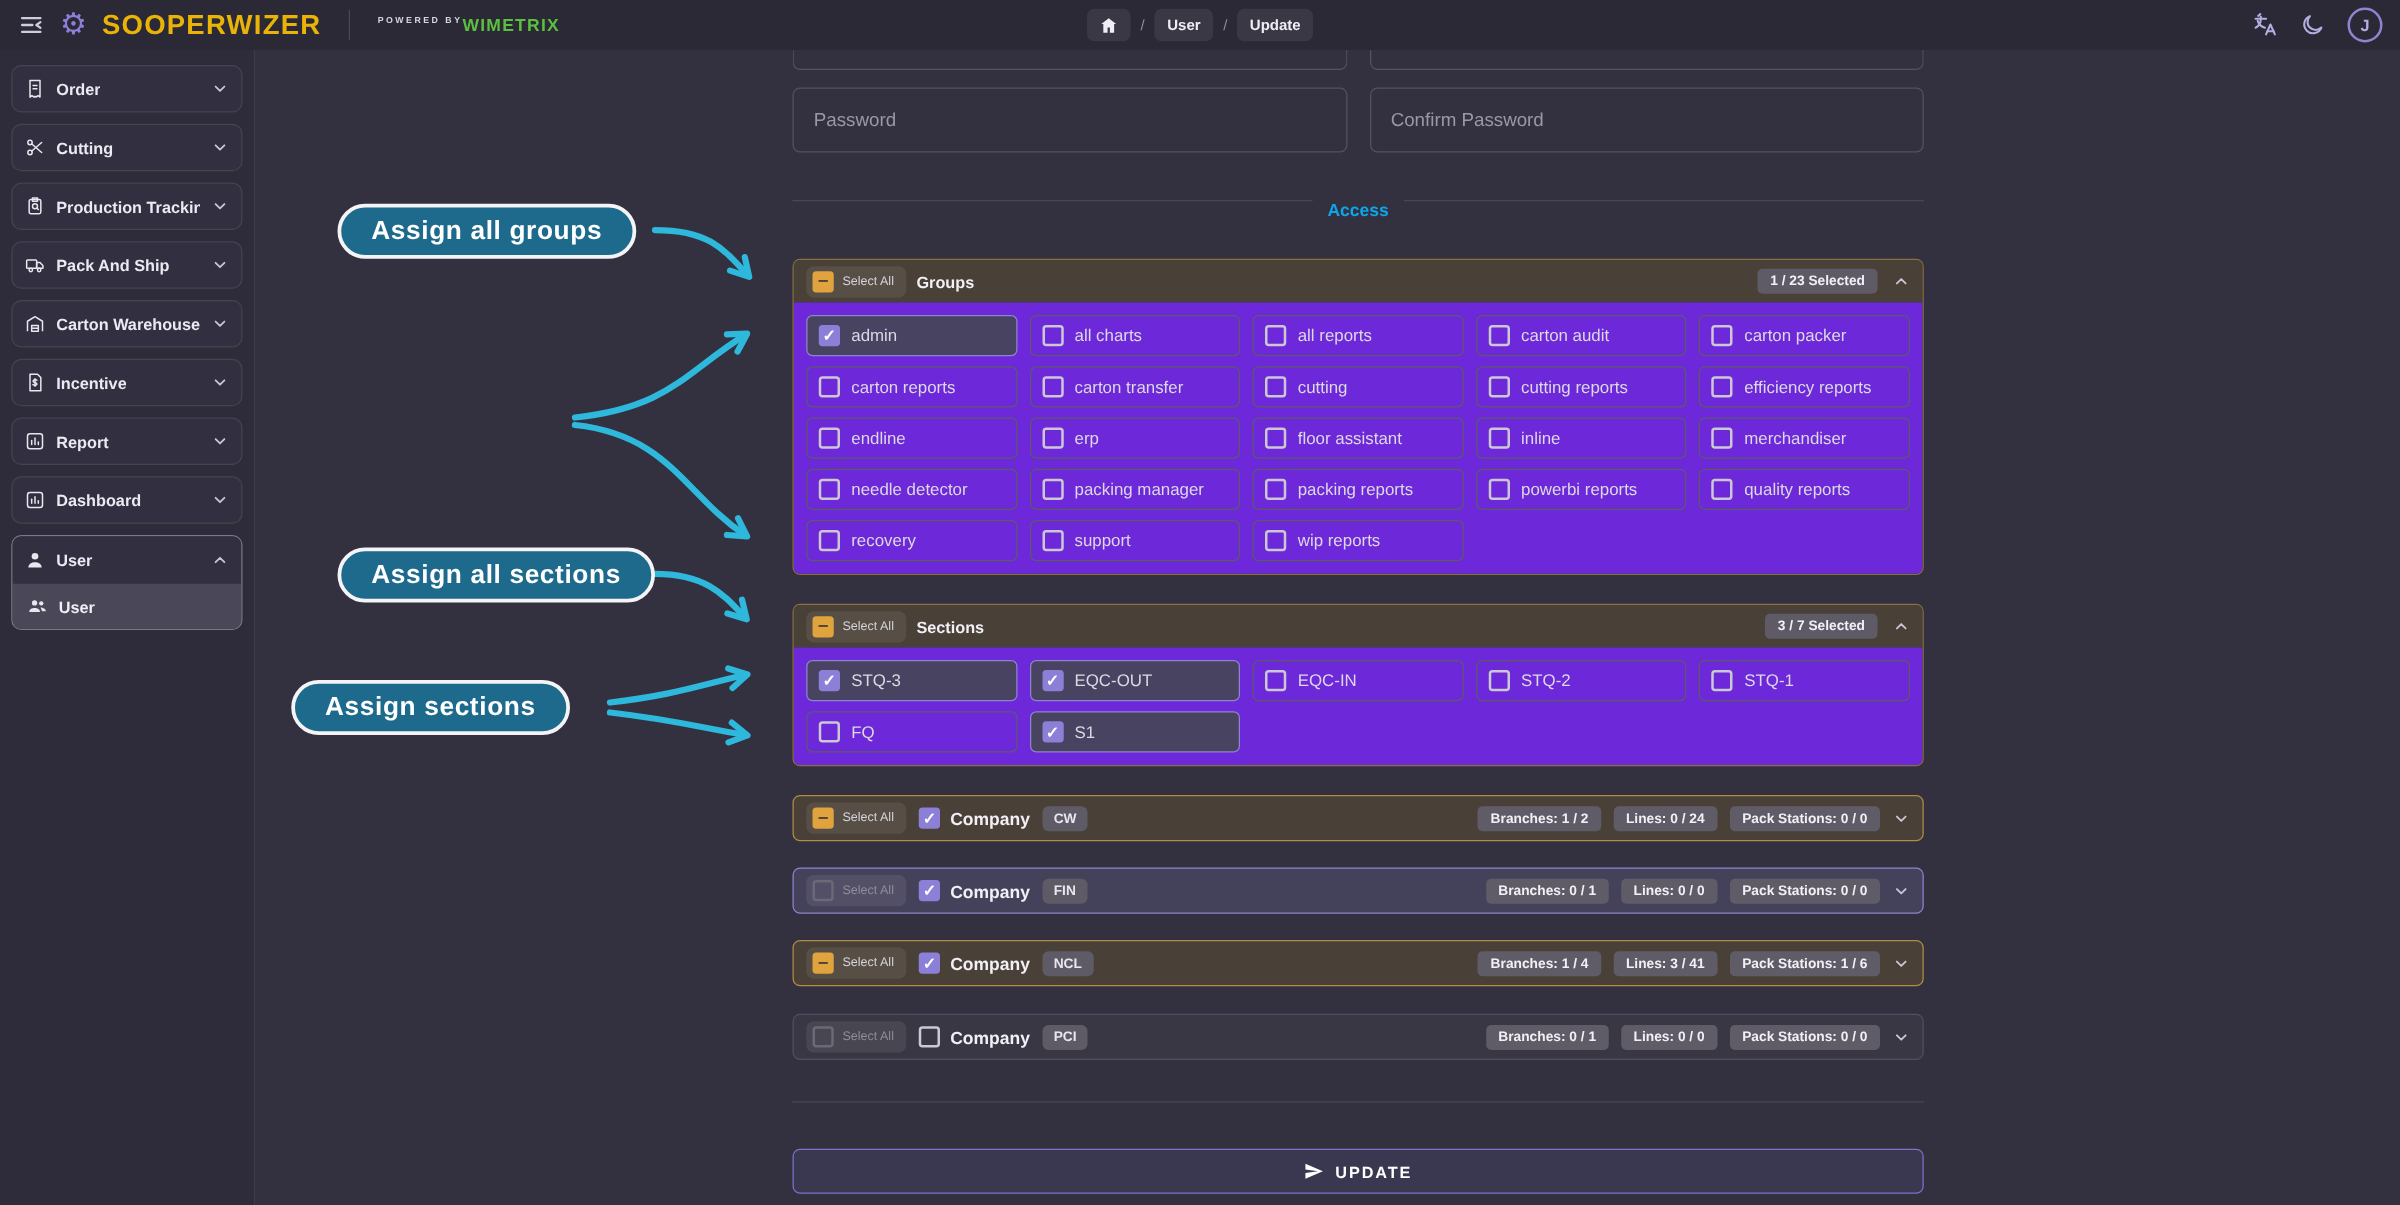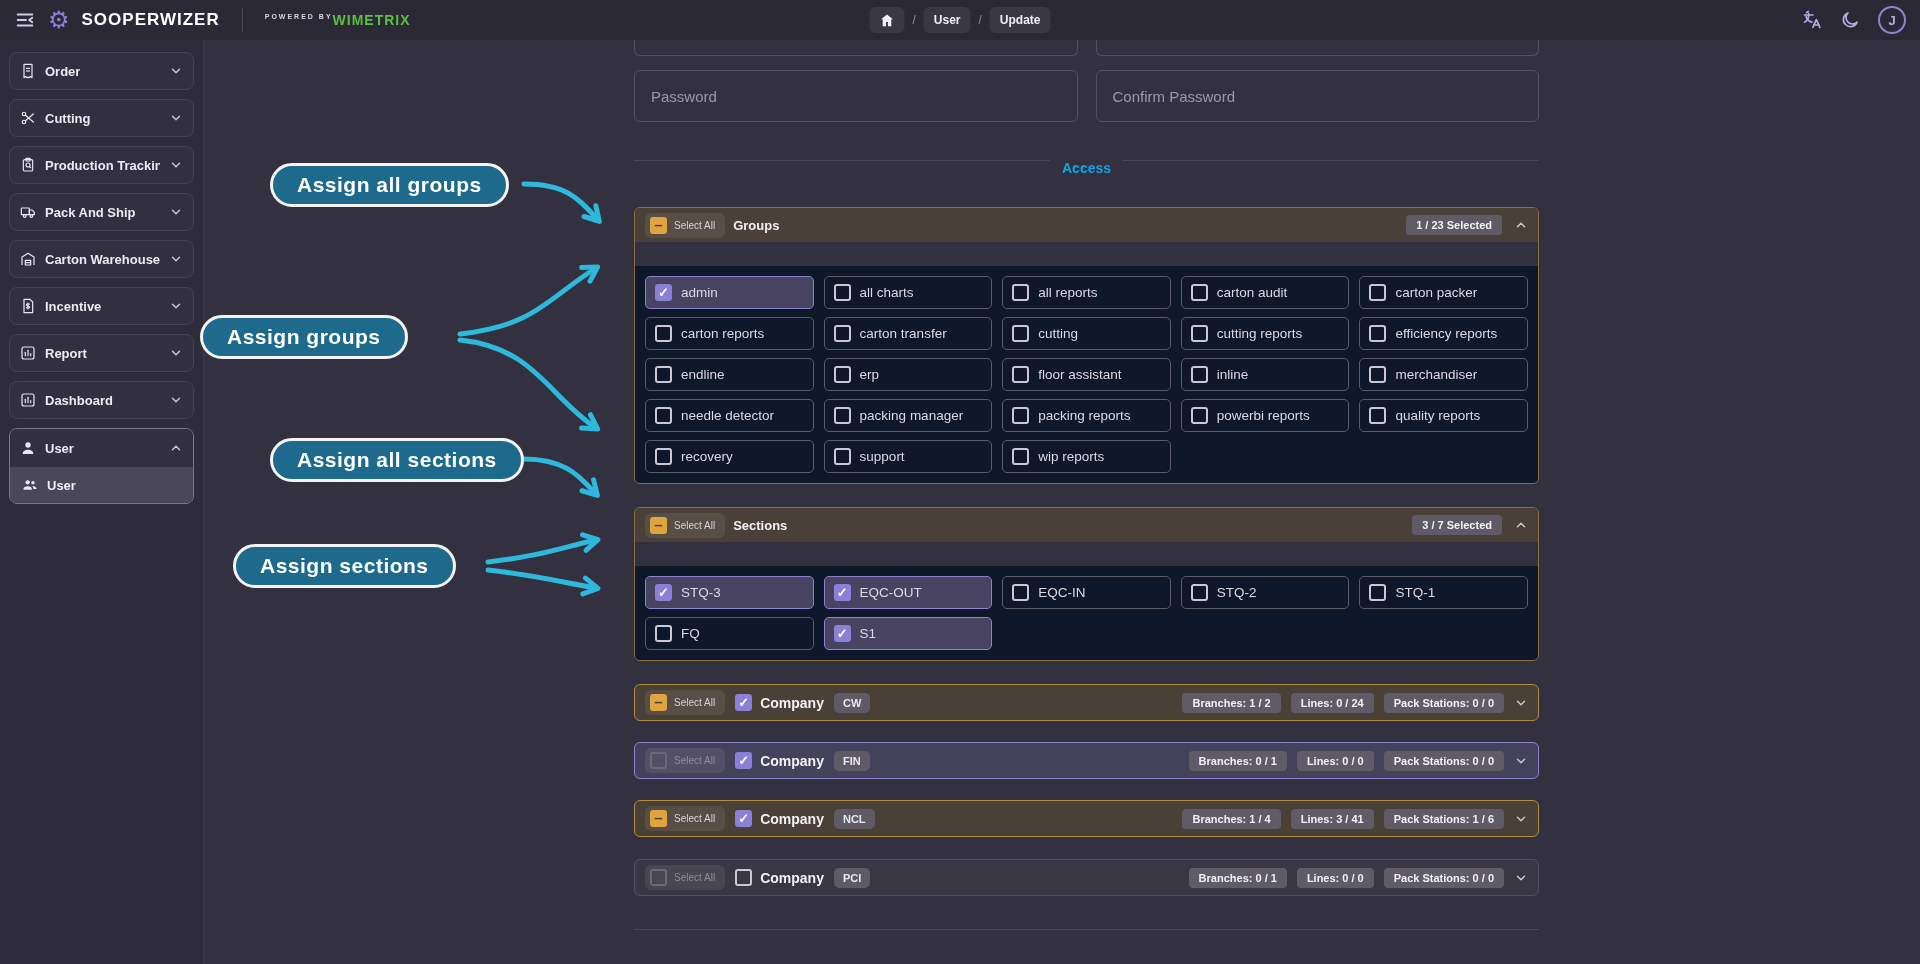--- a/index.html
+++ b/index.html
@@ -6,21 +6,21 @@
   html,body { width:1920px; height:964px; }
   body { font-family:"Liberation Sans", sans-serif; background:#333140; color:#e8e6ee; overflow:hidden; }
   #app { position:relative; width:1920px; height:964px; overflow:hidden; }
 
   
   .topbar { position:absolute; top:0; left:0; right:0; height:40px; background:#2b2936;
             display:flex; align-items:center; padding:0 14px; z-index:5; }
   .tb-left { display:flex; align-items:center; gap:12px; }
   .menu-fold { width:22px; height:22px; color:#cfcce0; cursor:pointer; }
   .gear { font-size:24px; color:#8b7fd7; line-height:1; }
-  .brand { font-size:17px; font-weight:bold; letter-spacing:1px; color:#ffffff; }
+  .brand { font-size:22px; font-weight:bold; letter-spacing:1px; color:#eab308; }
   .tb-divider { width:1px; height:24px; background:#4a4757; margin:0 10px; }
   .powered { display:flex; flex-direction:row; line-height:1; }
   .powered-by { font-size:7px; letter-spacing:2px; color:#d8d6e2; font-weight:bold; }
   .powered-brand { font-size:14px; font-weight:bold; color:#5bbf3f; letter-spacing:1px; }
   .breadcrumb { position:absolute; left:50%; top:0; height:40px; transform:translateX(-50%);
                 display:flex; align-items:center; gap:8px; }
   .crumb-chip { background:#3a3845; border-radius:6px; height:26px; display:flex; align-items:center;
                 padding:0 10px; font-size:12px; font-weight:bold; color:#f0eef5; cursor:pointer; }
   .crumb-sep { color:#8f8c9b; font-size:12px; }
   .home-ic { width:15px; height:15px; color:#f0eef5; }
@@ -69,21 +69,21 @@
   
   .panel { margin-top:31px; border:1px solid #8a7040; border-radius:6px; overflow:hidden; }
   .panel.sections { margin-top:23px; }
   .panel-header { height:34px; background:#494037; display:flex; align-items:center; padding:0 10px; gap:8px; }
   .selall-chip { display:flex; align-items:center; gap:7px; background:rgba(255,255,255,0.08);
                  border-radius:6px; padding:4px 10px 4px 5px; cursor:pointer; }
   .selall-chip .lbl { font-size:10px; color:#d5d2da; }
   .panel-title { font-size:13px; font-weight:bold; color:#f2f0f6; }
   .panel-right { margin-left:auto; display:flex; align-items:center; gap:12px; }
   .count-chip { background:#5f5b66; border-radius:4px; padding:4px 10px; font-size:11px; font-weight:bold; color:#f2f0f6; }
-  .panel-body { padding:10px; display:grid; grid-template-columns:repeat(5,1fr); gap:8px 10px; background:#0f172a;margin-top:24px; }
+  .panel-body { padding:10px; display:grid; grid-template-columns:repeat(5,1fr); gap:8px 10px; background:#6d28d9; }
   .chk-item { height:33px; border:1px solid #5d5a68; border-radius:5px; display:flex; align-items:center;
               gap:9px; padding:0 9px; font-size:13.5px; color:#dcd9e4; cursor:pointer; background:transparent; }
   .chk-item.sel { background:#474360; border-color:#8d84cf; }
 
   
   .company-row { height:37px; border-radius:6px; display:flex; align-items:center; gap:10px; padding:0 10px; }
   .company-row.amber { background:#494037; border:1px solid #b08c44; margin-top:23px; }
   .company-row.purple { background:#44415b; border:1px solid #8d84cf; margin-top:21px; }
   .company-row.amber2 { background:#494037; border:1px solid #b08c44; margin-top:21px; }
   .company-row.gray { background:#393743; border:1px solid #525060; margin-top:22px; }
@@ -528,21 +528,20 @@
 
     <button class="update-btn">
       <svg class="send-ic" viewBox="0 0 24 24" fill="#ffffff">
           <path d="M2 21l21-9L2 3v7l15 2-15 2z"></path>
         </svg>
       <span>UPDATE</span>
     </button>
   </main>
 
   <div class="callout" style="left:270px; top:163px;">Assign all groups</div>
-  <div class="callout" style="left:200px; top:315px;">Assign groups</div>
   <div class="callout" style="left:270px; top:438px;">Assign all sections</div>
   <div class="callout" style="left:233px; top:544px;">Assign sections</div>
 
   <svg id="arrows" viewBox="0 0 1920 964">
     <defs>
       <marker id="ah" markerUnits="userSpaceOnUse" markerWidth="26" markerHeight="26" refX="16" refY="11" orient="auto">
         <path d="M4 3 L18 11 L4 19" fill="none" stroke="#2db8dc" stroke-width="5" stroke-linecap="round" stroke-linejoin="round"></path>
       </marker>
     </defs>
     <g fill="none" stroke="#2db8dc" stroke-width="5" stroke-linecap="round">

